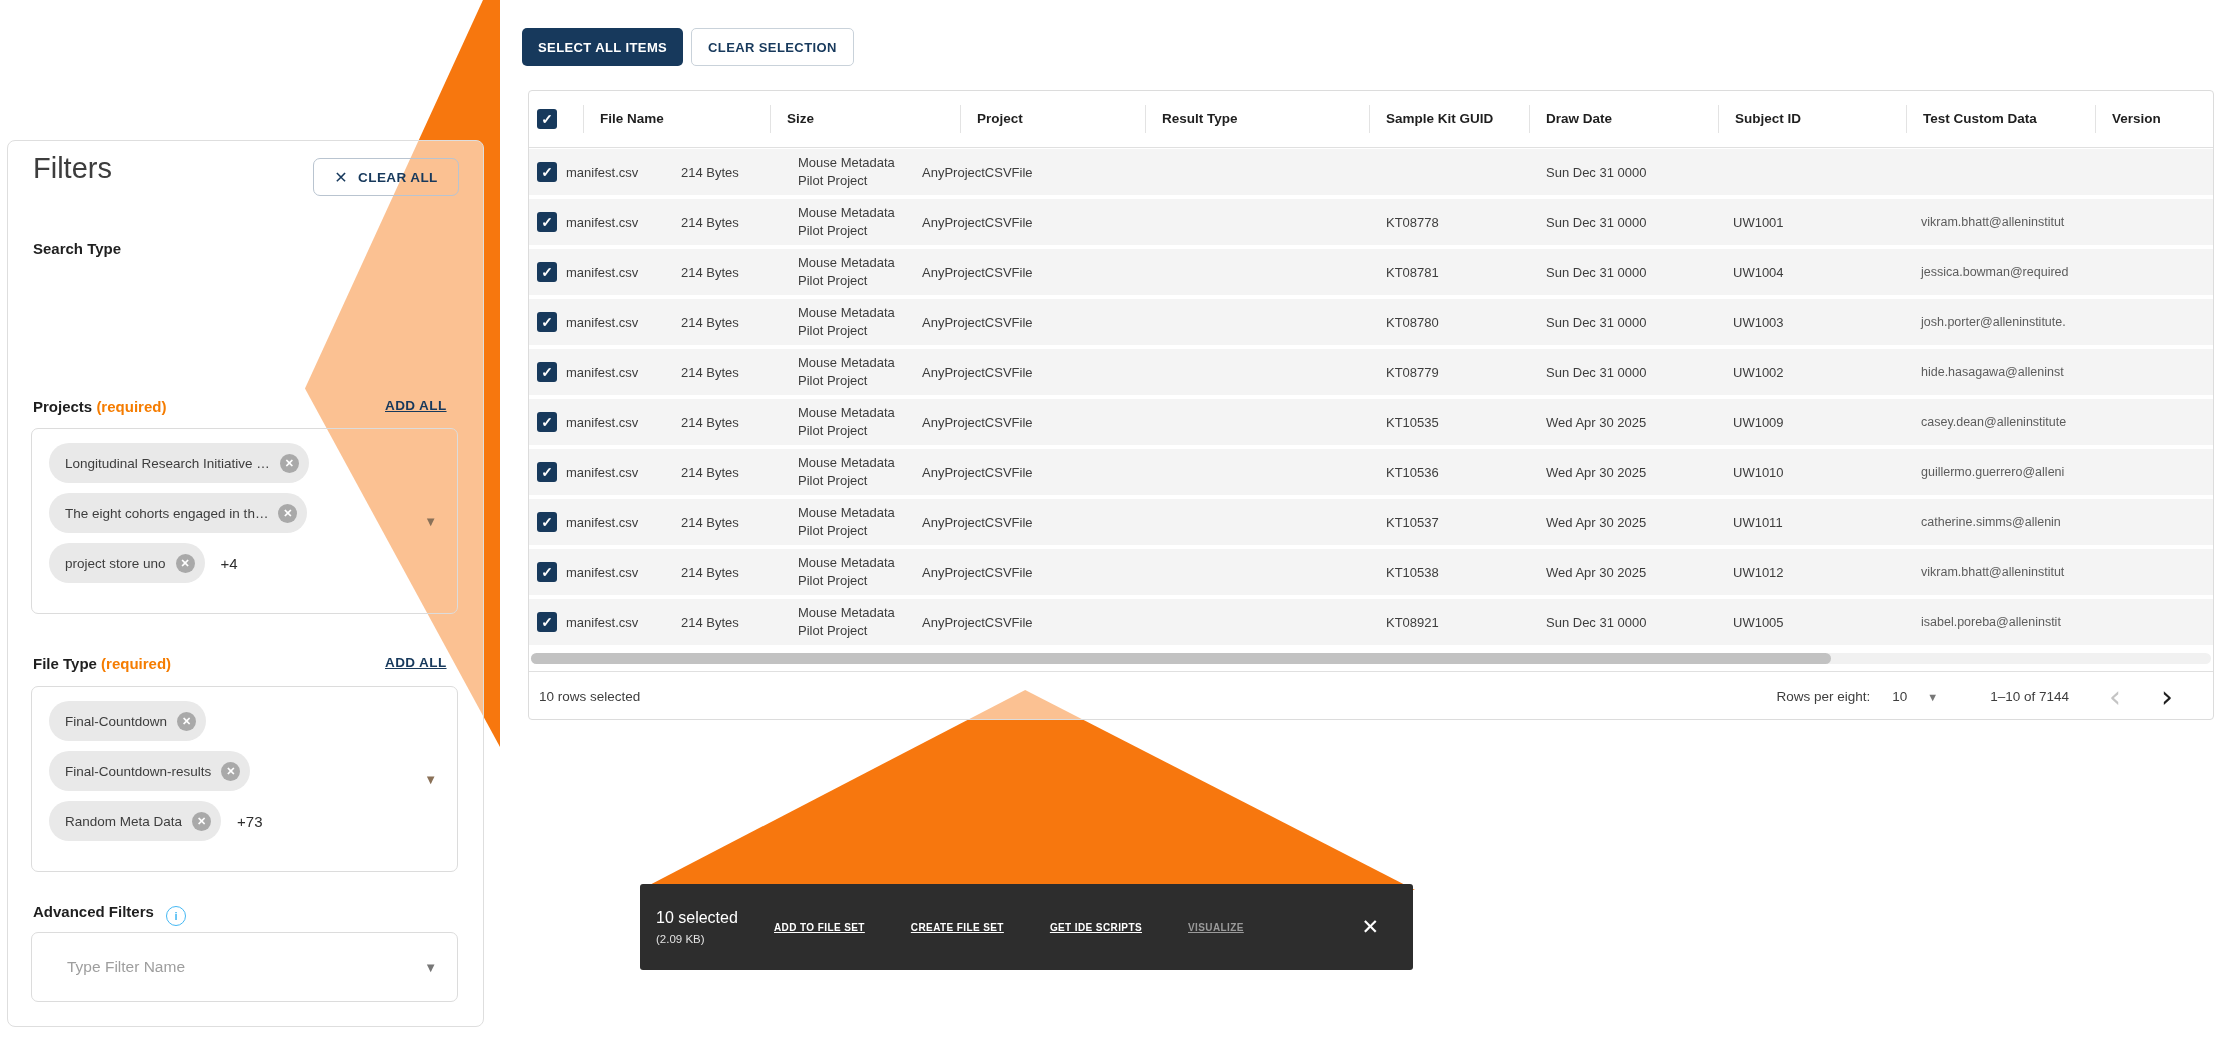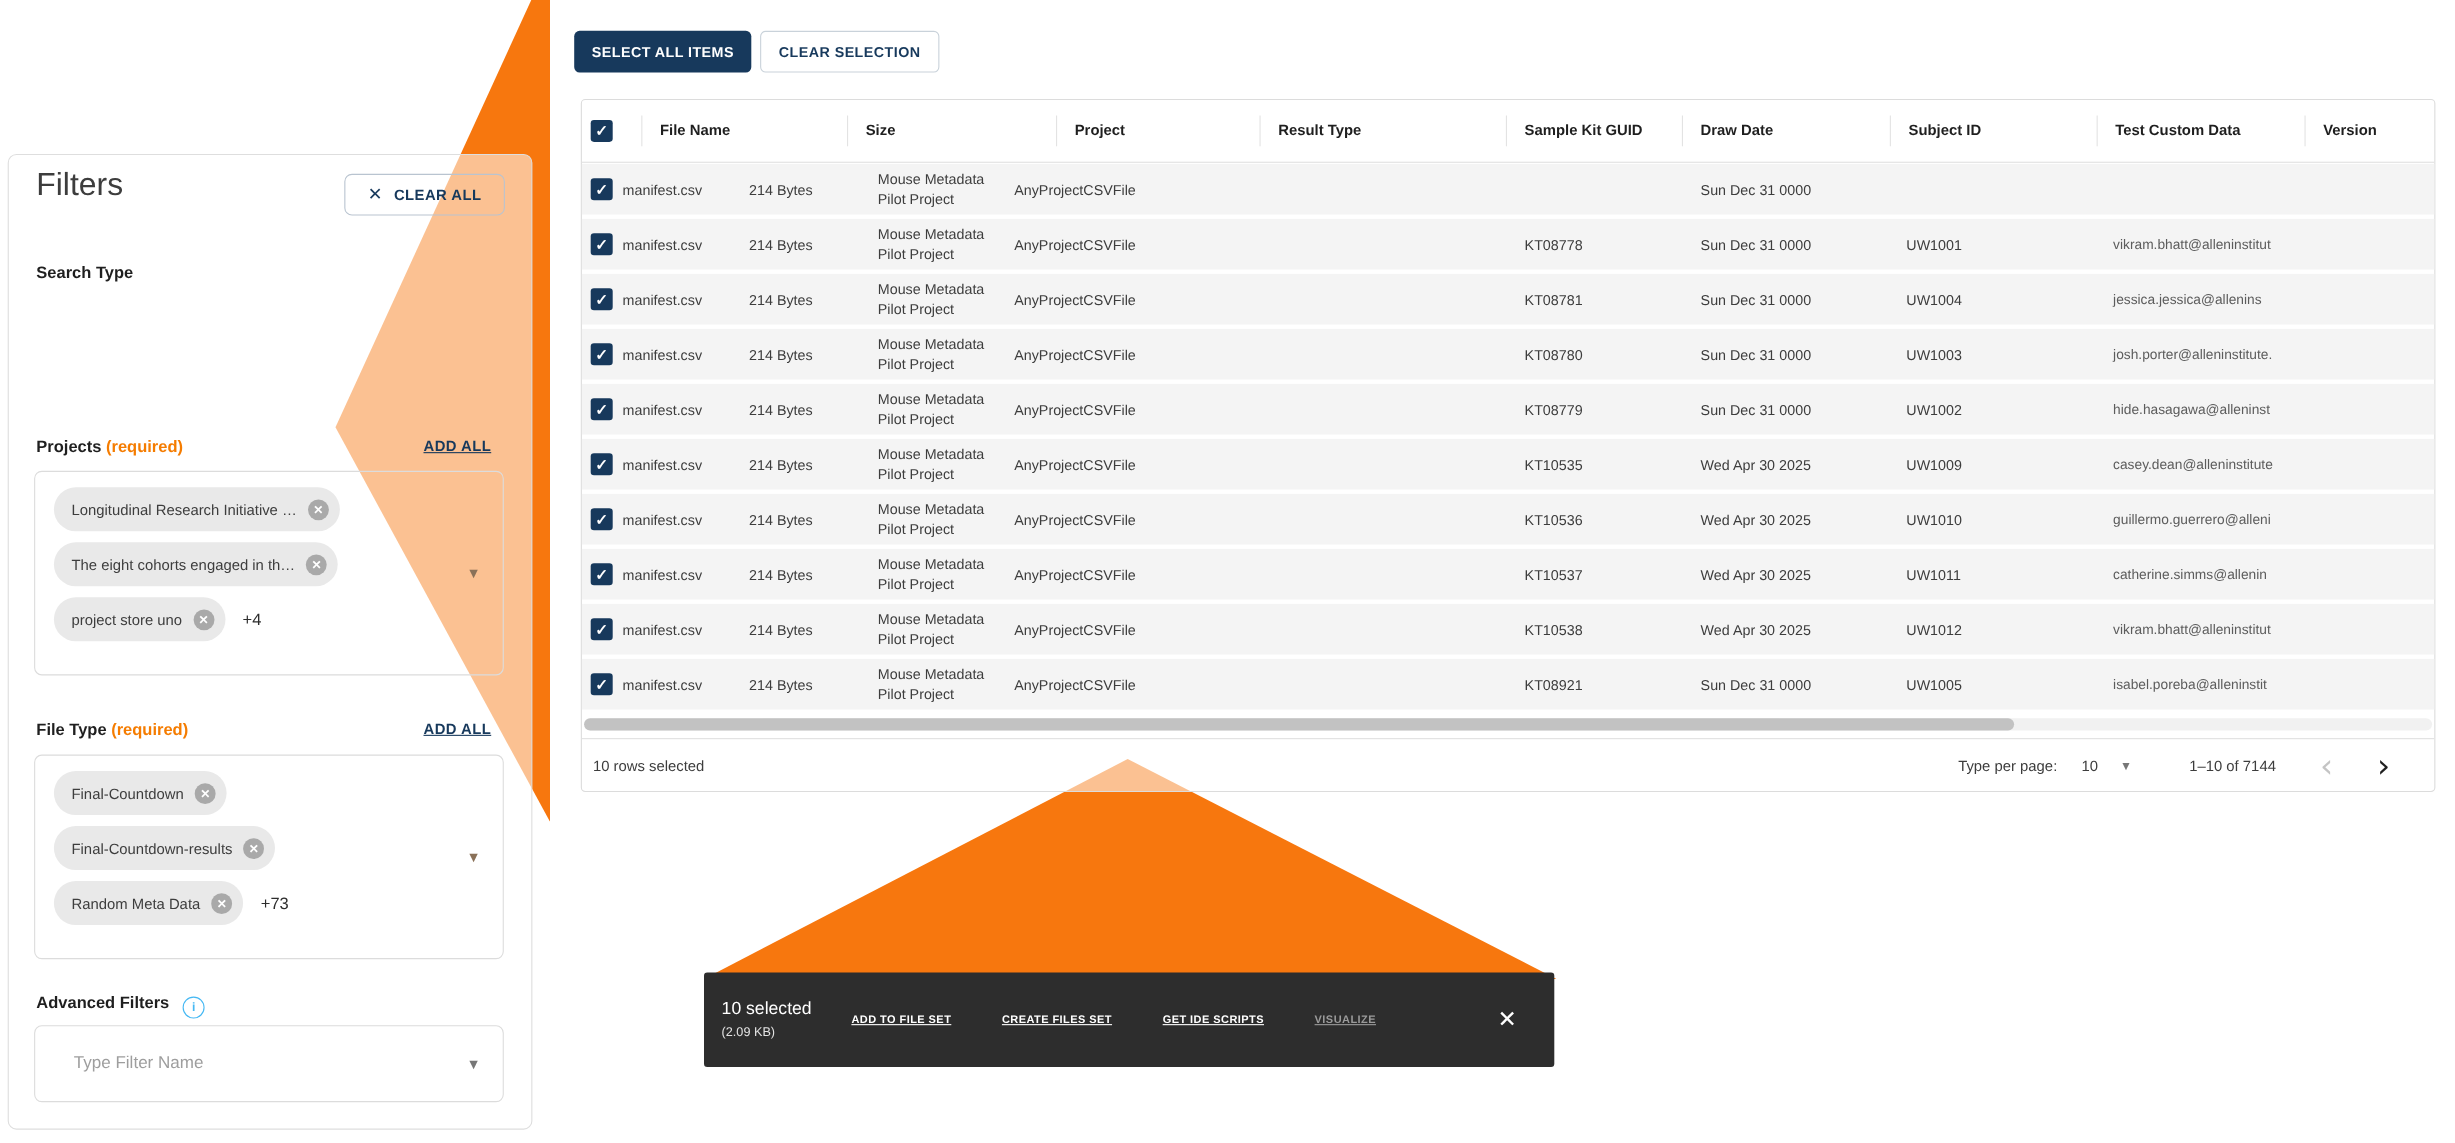--- a/index.html
+++ b/index.html
@@ -233,21 +233,21 @@
         </div>
         <div class="trow">
           <div><span class="cbx">✓</span></div>
           <div class="tcell">manifest.csv</div>
           <div class="tcell">214 Bytes</div>
           <div class="tcell project">Mouse Metadata Pilot Project</div>
           <div class="tcell">AnyProjectCSVFile</div>
           <div class="tcell">KT08781</div>
           <div class="tcell">Sun Dec 31 0000</div>
           <div class="tcell">UW1004</div>
-          <div class="tcell email">jessica.jessica@allenins</div>
+          <div class="tcell email">jessica.bowman@required</div>
           <div class="tcell"></div>
         </div>
         <div class="trow">
           <div><span class="cbx">✓</span></div>
           <div class="tcell">manifest.csv</div>
           <div class="tcell">214 Bytes</div>
           <div class="tcell project">Mouse Metadata Pilot Project</div>
           <div class="tcell">AnyProjectCSVFile</div>
           <div class="tcell">KT08780</div>
           <div class="tcell">Sun Dec 31 0000</div>
@@ -326,39 +326,39 @@
           <div class="tcell">UW1005</div>
           <div class="tcell email">isabel.poreba@alleninstit</div>
           <div class="tcell"></div>
         </div>
       </div>
     <div id="hscroll-track"></div>
     <div id="hscroll-thumb"></div>
     <div id="tfooter">
       <span id="rows-selected">10 rows selected</span>
       <div id="pager">
-        <span>Type per page:</span>
+        <span>Rows per eight:</span>
         <span id="rpp-select">
           <span>10</span>
           <span id="rpp-caret">▼</span>
         </span>
         <span id="range">1–10 of 7144</span>
         <span class="chev disabled">‹</span>
         <span class="chev active">›</span>
       </div>
     </div>
   </div>
 
   <div id="toast">
     <div id="toast-count-wrap">
       <div id="toast-count">10 selected</div>
       <div id="toast-size">(2.09 KB)</div>
     </div>
     <div id="toast-actions">
         <span class="toast-link">ADD TO FILE SET</span>
-        <span class="toast-link">CREATE FILES SET</span>
+        <span class="toast-link">CREATE FILE SET</span>
         <span class="toast-link">GET IDE SCRIPTS</span>
         <span class="toast-link disabled">VISUALIZE</span>
       </div>
     <span id="toast-close">✕</span>
   </div>
 
 </div>
 
 </body></html>

